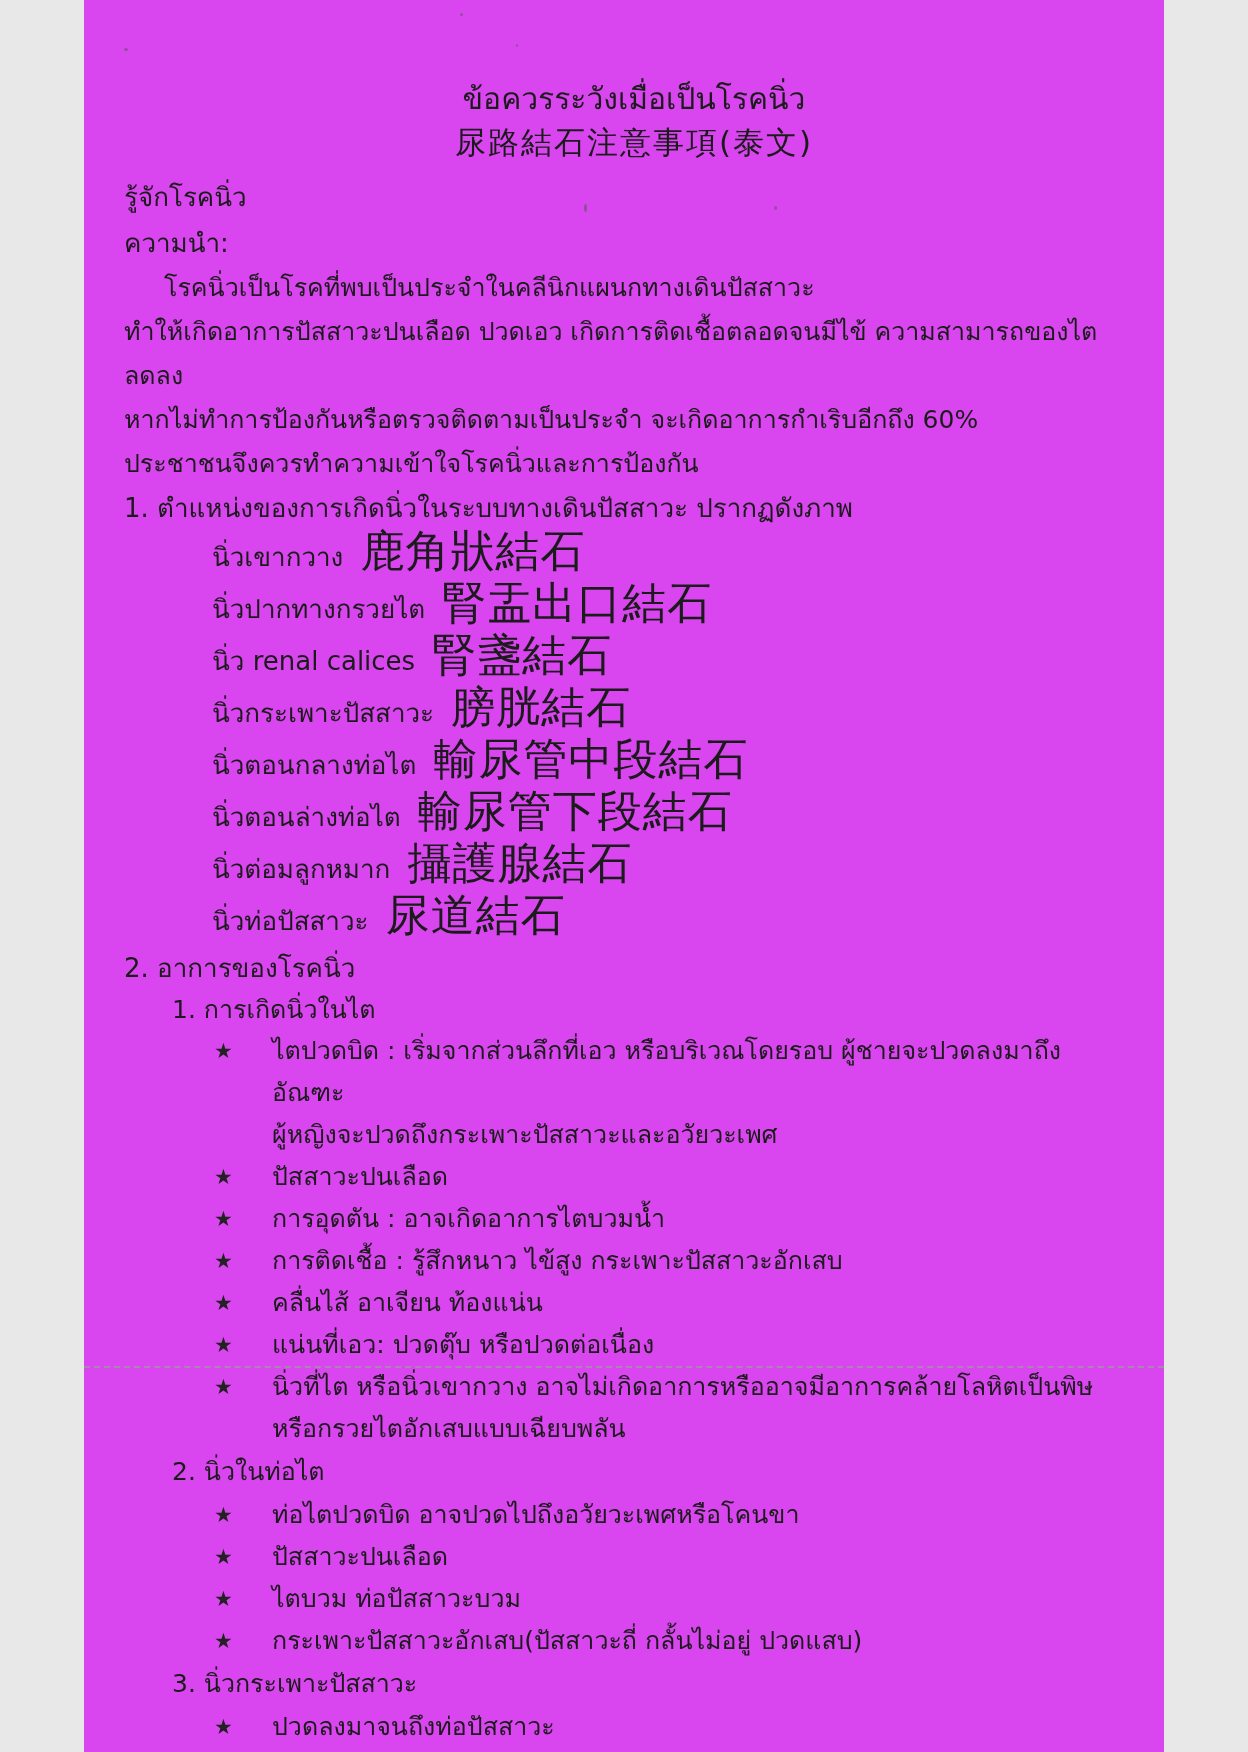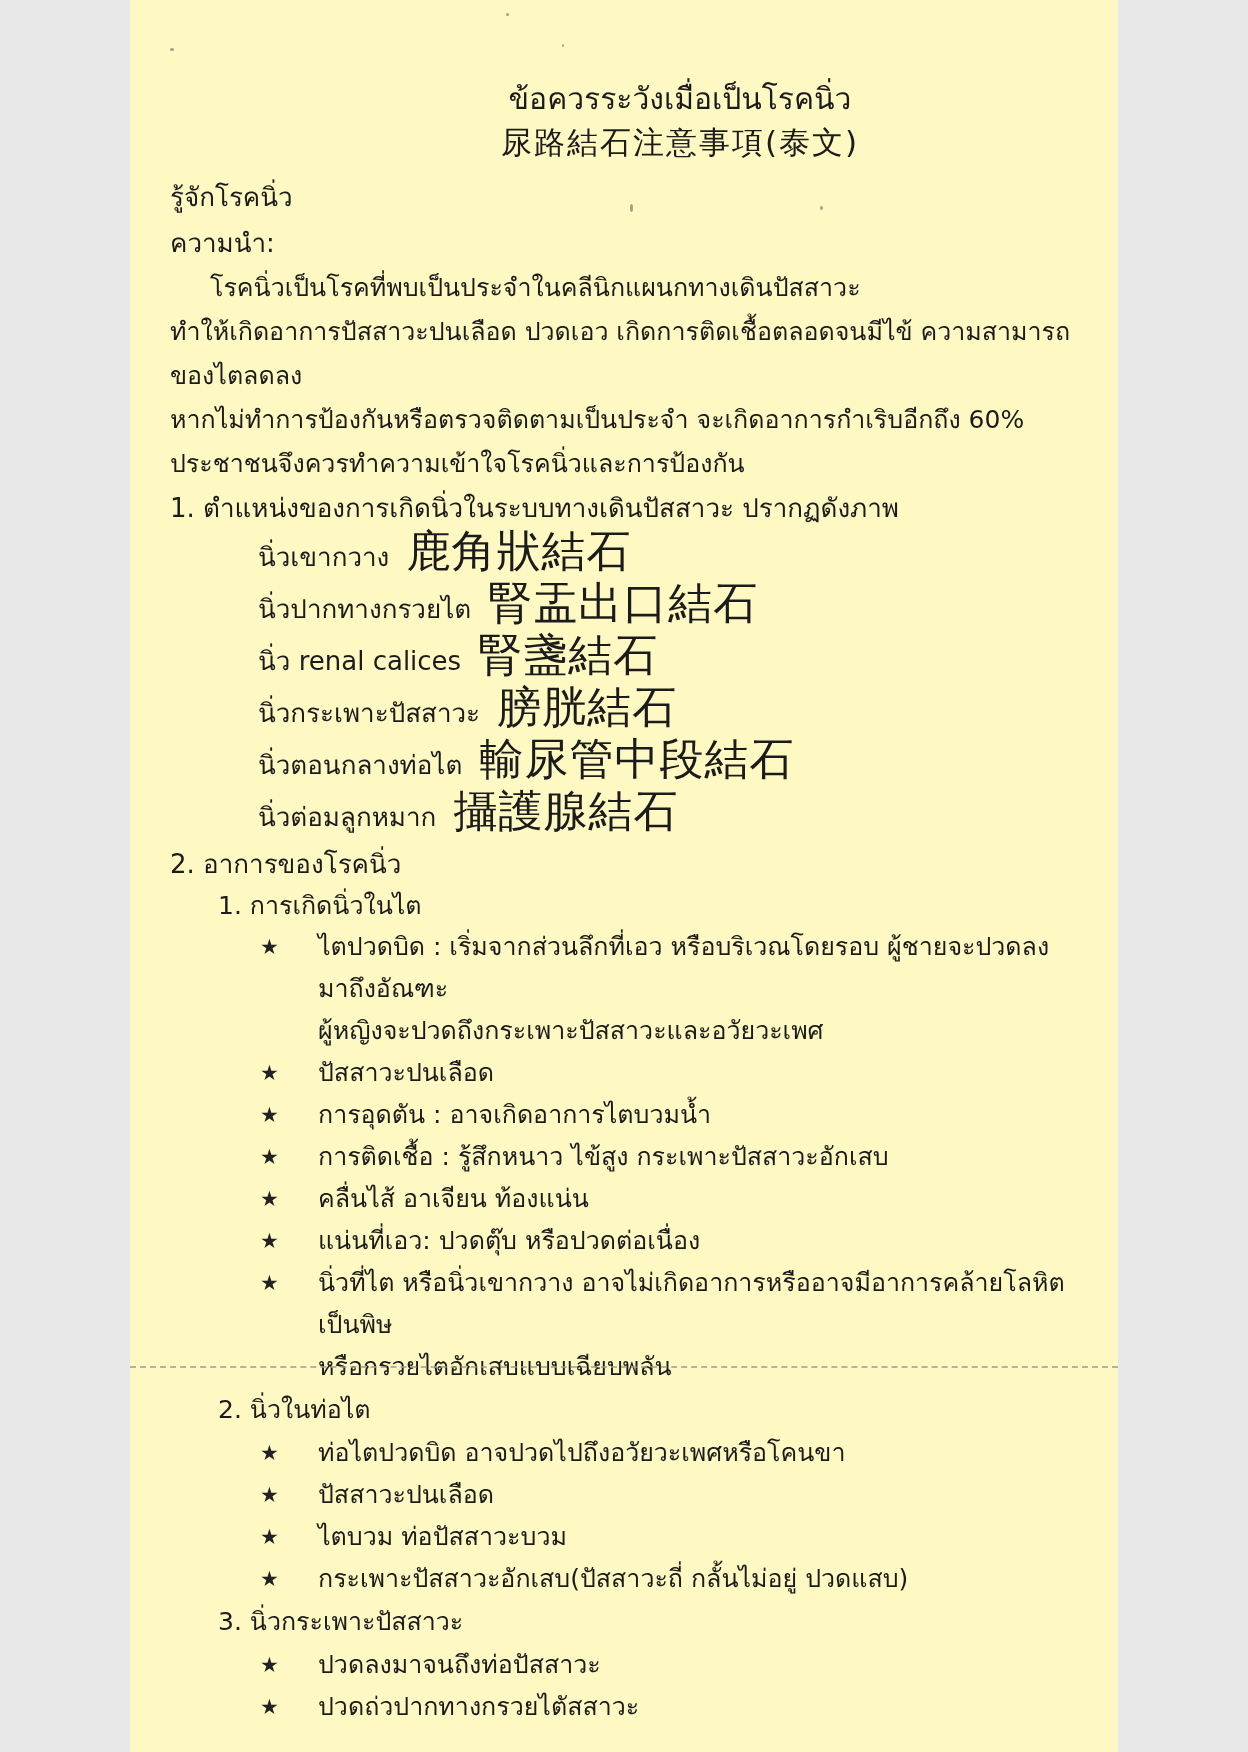--- a/index.html
+++ b/index.html
@@ -1,20 +1,20 @@
 <!DOCTYPE html>
 <html><head>
 <meta charset="utf-8">
 <style>
   html,body { margin:0; padding:0; background:#e8e8e8; }
   .page {
     position:relative;
-    width:988px; height:1752px;
+    width:1080px; height:1752px;
     margin:0 auto;
-    background:#fef9c3;
+    background:#d946ef;
     color:#1b1b1b;
     font-family:"DejaVu Sans","Liberation Sans",sans-serif;
     overflow:hidden;
   }
   .title-block { width:1100px; padding-top:78px; text-align:center; }
   .title-thai { font-size:30px; line-height:42px; }
   .title-cjk  { font-size:31px; line-height:44px; letter-spacing:2px; }
 
   .content { padding:0 40px; }
   .h-know { margin-top:10px; font-size:26px; line-height:46px; }
@@ -93,22 +93,30 @@
     </div>
     <div class="loc-item">
       <span class="loc-thai">นิ่วกระเพาะปัสสาวะ</span>
       <span class="loc-cjk">膀胱結石</span>
     </div>
     <div class="loc-item">
       <span class="loc-thai">นิ่วตอนกลางท่อไต</span>
       <span class="loc-cjk">輸尿管中段結石</span>
     </div>
     <div class="loc-item">
+      <span class="loc-thai">นิ่วตอนล่างท่อไต</span>
+      <span class="loc-cjk">輸尿管下段結石</span>
+    </div>
+    <div class="loc-item">
       <span class="loc-thai">นิ่วต่อมลูกหมาก</span>
       <span class="loc-cjk">攝護腺結石</span>
+    </div>
+    <div class="loc-item">
+      <span class="loc-thai">นิ่วท่อปัสสาวะ</span>
+      <span class="loc-cjk">尿道結石</span>
     </div>
 
     <div class="h-main">2. อาการของโรคนิ่ว</div>
 
     <div class="h-sub">1. การเกิดนิ่วในไต</div>
 
     <div class="bullet">
       <span class="star">★</span>
       <div class="b-lines">
         <div class="b-line">ไตปวดบิด : เริ่มจากส่วนลึกที่เอว หรือบริเวณโดยรอบ ผู้ชายจะปวดลงมาถึงอัณฑะ</div>

